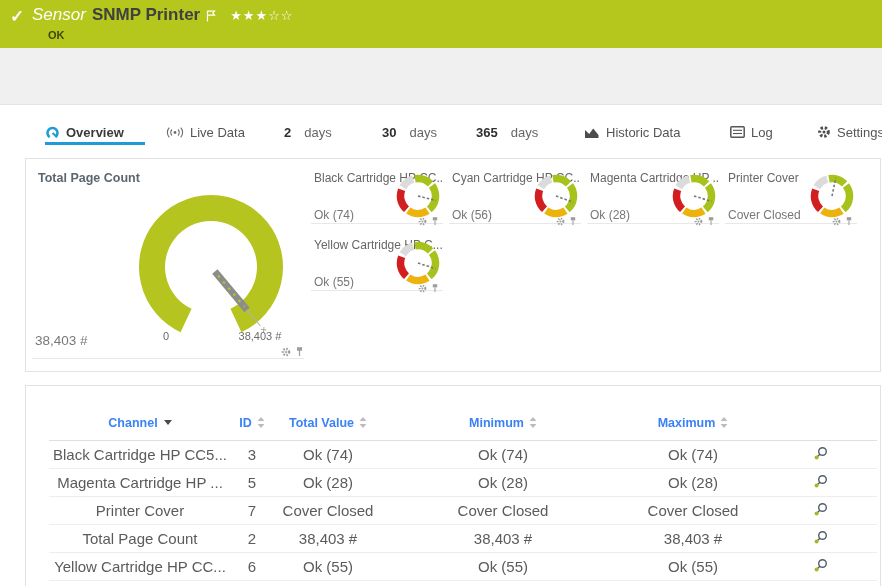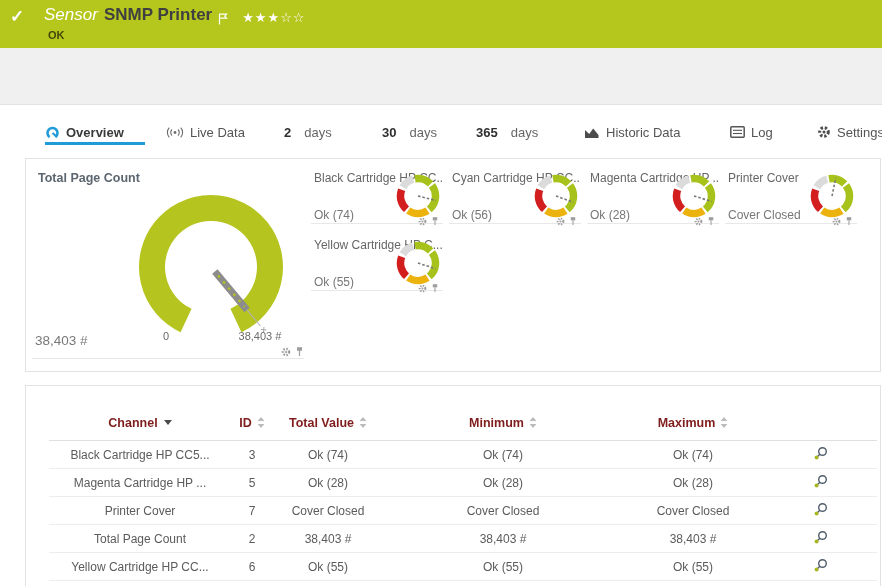--- a/index.html
+++ b/index.html
@@ -2,21 +2,21 @@
 <html><head>
 <meta charset="utf-8">
 <style>
   html,body{margin:0;padding:0;background:#fff;}
   .screen{position:relative;width:882px;height:586px;overflow:hidden;
     font-family:"Liberation Sans",sans-serif;background:#fff;}
 
   
   .sensor-header{position:absolute;left:0;top:0;width:882px;height:48px;background:#b5c61d;}
   .hdr-check{position:absolute;left:10px;top:6px;color:#fff;font-size:17px;font-weight:bold;}
-  .hdr-line{position:absolute;left:44px;top:5px;display:flex;align-items:flex-end;}
+  .hdr-line{position:absolute;left:32px;top:5px;display:flex;align-items:center;}
   .hdr-kind{font-style:italic;color:#fff;font-size:17px;}
   .hdr-title{color:#404040;font-size:17px;font-weight:600;margin-left:6px;white-space:nowrap;}
   .hdr-flag{margin-left:6px;margin-top:1px;}
   .hdr-stars{margin-left:14px;margin-top:1px;color:#fff;font-size:13px;letter-spacing:1px;white-space:nowrap;}
   .hdr-status{position:absolute;left:48px;top:29px;color:#3f4708;font-size:11px;font-weight:bold;}
 
   
   .tabbar{position:absolute;left:0;top:48px;width:882px;height:57px;background:#f0f0f1;border-bottom:1px solid #e3e3e3;box-sizing:border-box;}
   .tab{position:absolute;top:74px;height:20px;display:flex;align-items:center;gap:6px;font-size:13px;color:#555;cursor:pointer;white-space:nowrap;}
   .tab .num{font-weight:bold;color:#2f2f2f;}
@@ -49,22 +49,22 @@
   .sg-cell{position:absolute;width:132px;height:54px;border-bottom:1px solid #e8e8e8;}
   .sg-a{left:285px;top:10px;} .sg-b{left:423px;top:10px;} .sg-c{left:561px;top:10px;}
   .sg-d{left:699px;top:10px;} .sg-e{left:285px;top:77px;}
   .sg-title{position:absolute;left:3px;top:2px;font-size:12px;color:#666;white-space:nowrap;overflow:hidden;max-width:128px;}
   .sg-value{position:absolute;left:3px;bottom:1px;font-size:12px;color:#777;white-space:nowrap;}
   .sg-donut{position:absolute;right:3px;top:3px;}
   .sg-icons{right:4px;bottom:-3px;z-index:2;}
 
   
   table.channels{margin:20px 0 0 23px;width:828px;border-collapse:collapse;table-layout:fixed;}
-  table.channels th{height:34px;font-size:12.5px;font-weight:bold;color:#7f1d1d;border-bottom:1px solid #e0e0e0;text-align:center;padding:0;vertical-align:middle;cursor:pointer;}
-  table.channels td{height:27px;font-size:12px;color:#5b5b5b;border-bottom:1px solid #ededed;text-align:center;padding:0;vertical-align:middle;}
+  table.channels th{height:34px;font-size:12.5px;font-weight:bold;color:#3b82f6;border-bottom:1px solid #e0e0e0;text-align:center;padding:0;vertical-align:middle;cursor:pointer;}
+  table.channels td{height:27px;font-size:15px;color:#5b5b5b;border-bottom:1px solid #ededed;text-align:center;padding:0;vertical-align:middle;}
   th.col-channel,td.col-channel{text-align:left;padding-left:7px;}
   th.col-id,td.col-id{text-align:left;}
   td.col-icon,th.col-icon{text-align:left;padding-left:14px;}
   .sort-caret{display:inline-block;width:0;height:0;border-left:4px solid transparent;border-right:4px solid transparent;border-top:5px solid #4a4a4a;margin-left:6px;vertical-align:2px;}
   .sort-dbl{margin-left:5px;vertical-align:-1px;}
 </style>
 </head>
 <body>
 
 <svg width="0" height="0" style="position:absolute">

